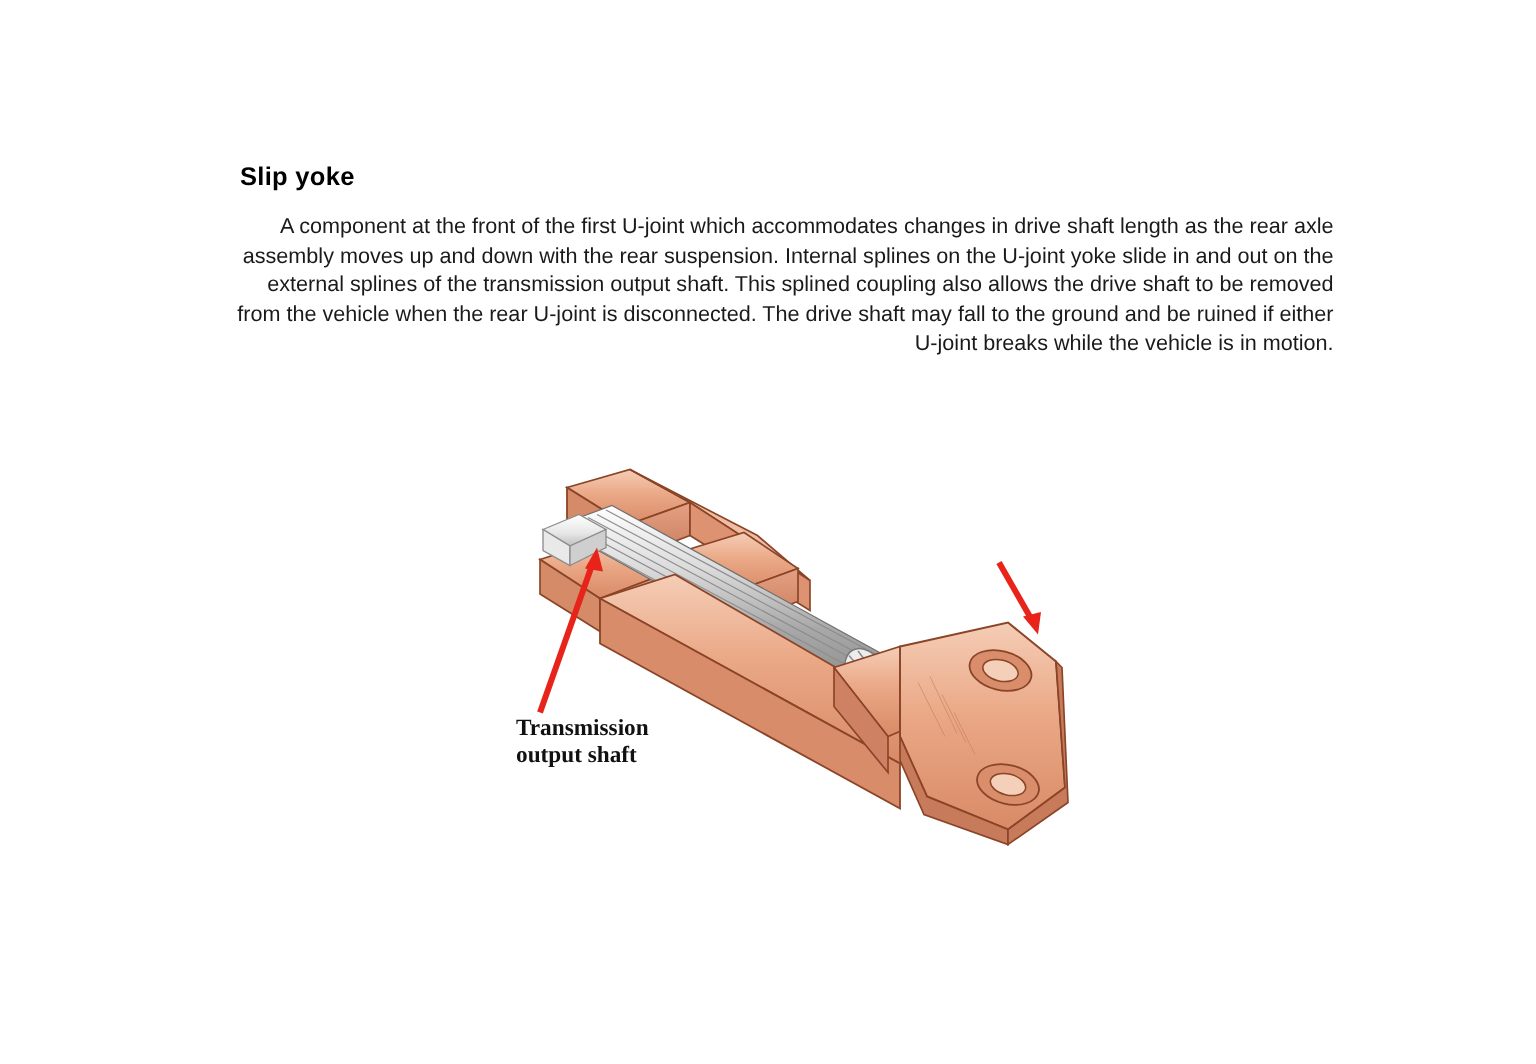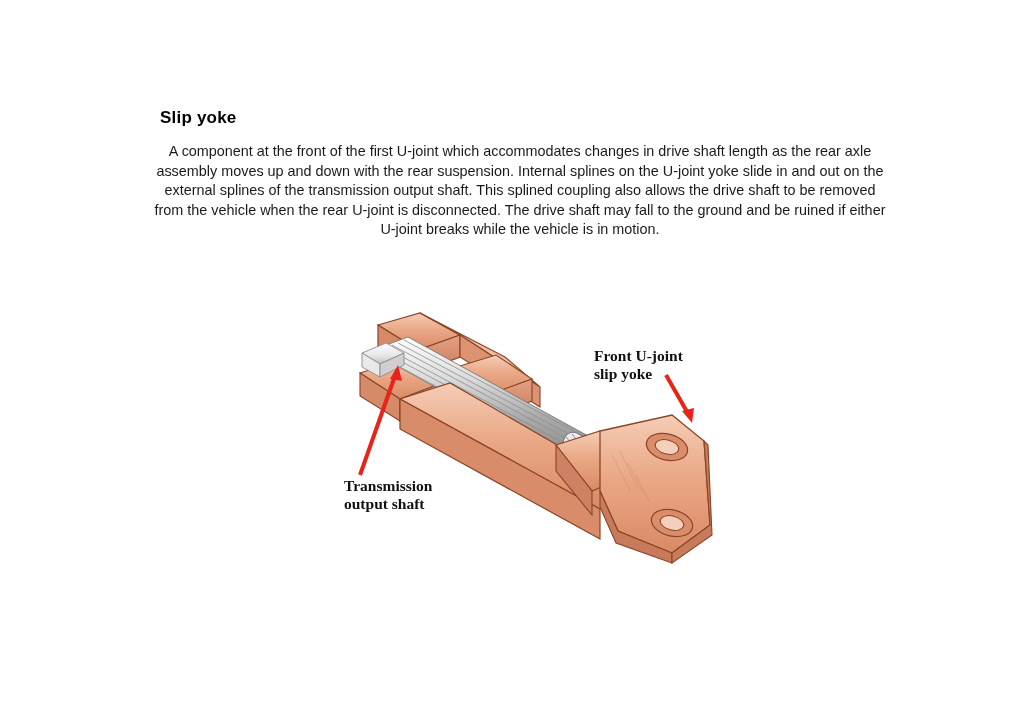--- a/index.html
+++ b/index.html
@@ -25,21 +25,21 @@
     letter-spacing: 0.2px;
   }
   .body-text {
     position: absolute;
     left: 151px;
     top: 142px;
     width: 738px;
     font-size: 14.4px;
     line-height: 19.5px;
     color: #1a1a1a;
-    text-align: center;
+    text-align: right;
   }
   
   .figure {
     position: absolute;
     left: 300px;
     top: 295px;
     width: 460px;
     height: 275px;
   }
   .figure svg {
@@ -169,20 +169,18 @@
       <g>
         <line x1="366" y1="80" x2="390" y2="122" stroke="#e8231a" stroke-width="4"></line>
         <polygon points="392,128 382,116 394,113" fill="#e8231a"></polygon>
       </g>
       <g>
         <line x1="60" y1="180" x2="96" y2="78" stroke="#e8231a" stroke-width="4"></line>
         <polygon points="98,70 90,84 102,86" fill="#e8231a"></polygon>
       </g>
     </svg>
 
-    <div class="fig-label label-front">Front U-joint
-slip yoke</div>
 
     <div class="fig-label label-trans">Transmission
 output shaft</div>
 
   </div>
 </div>
 
 </body></html>

